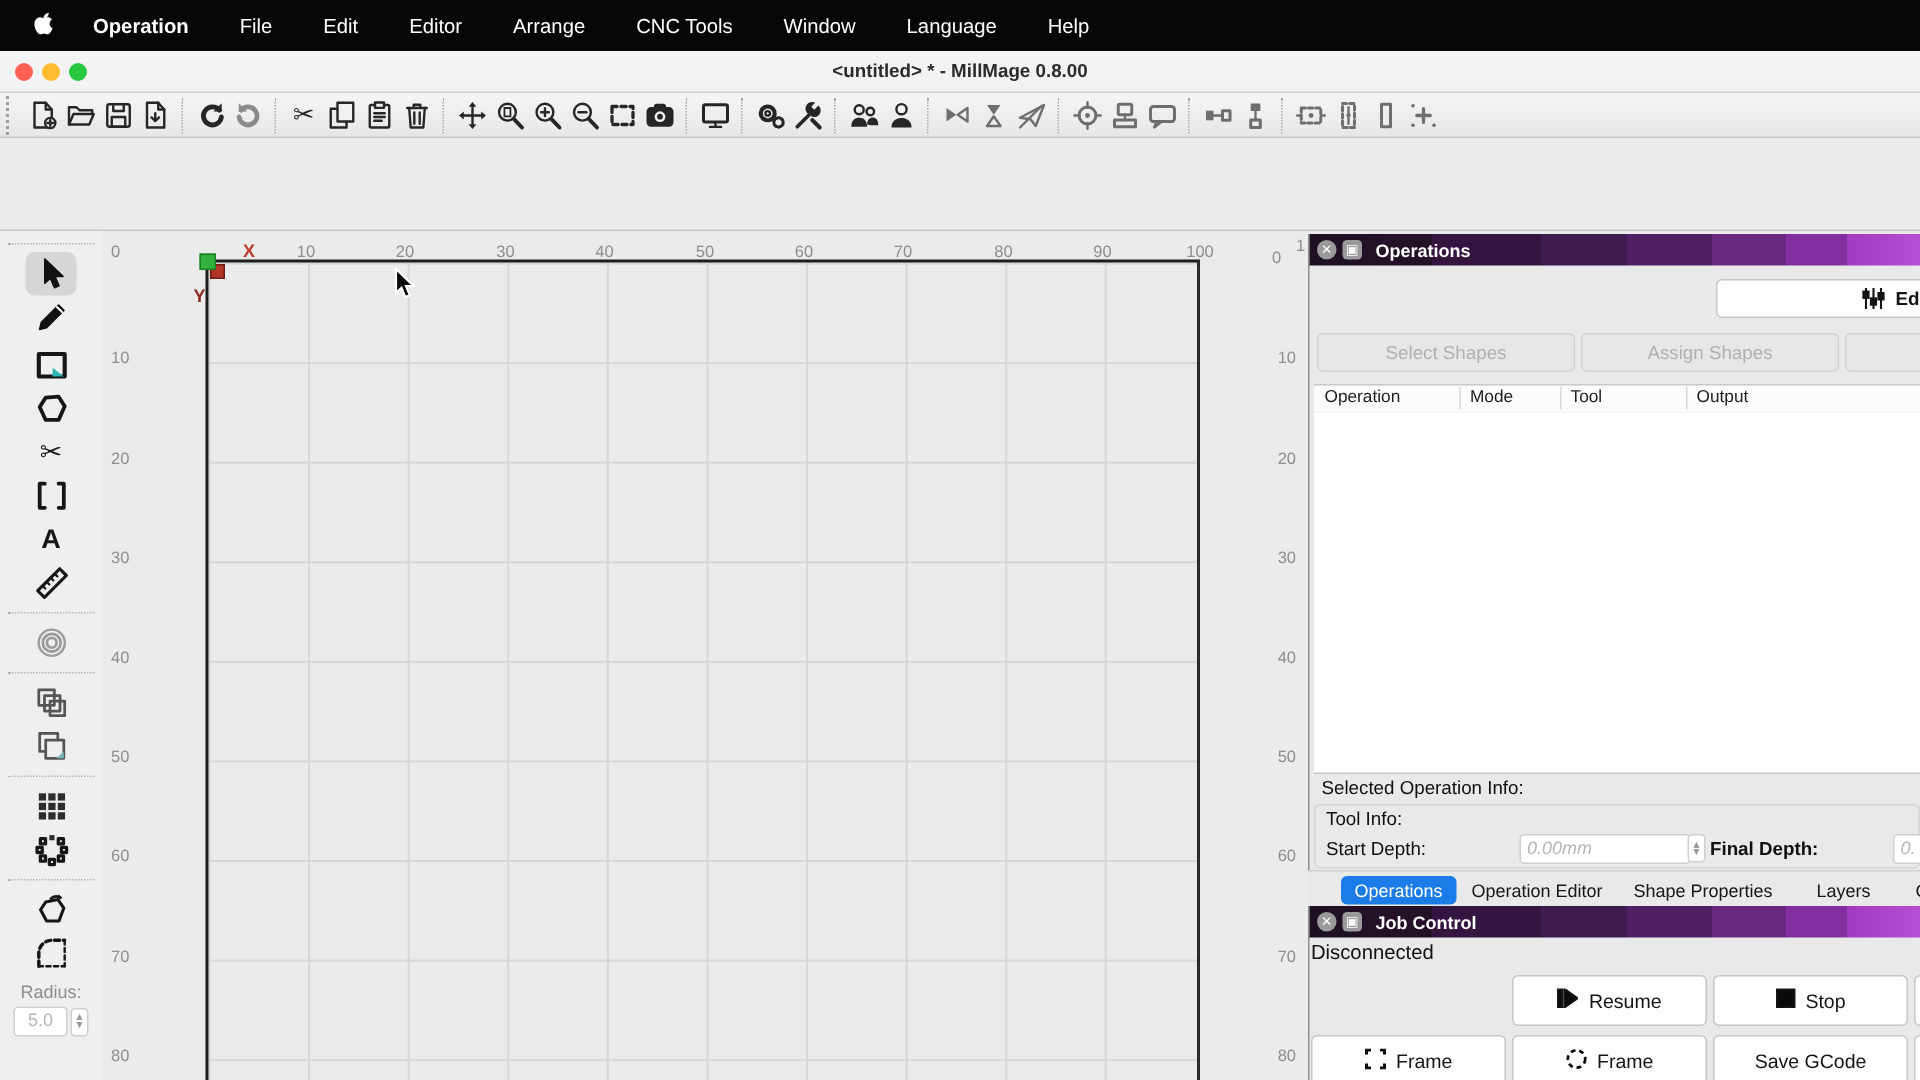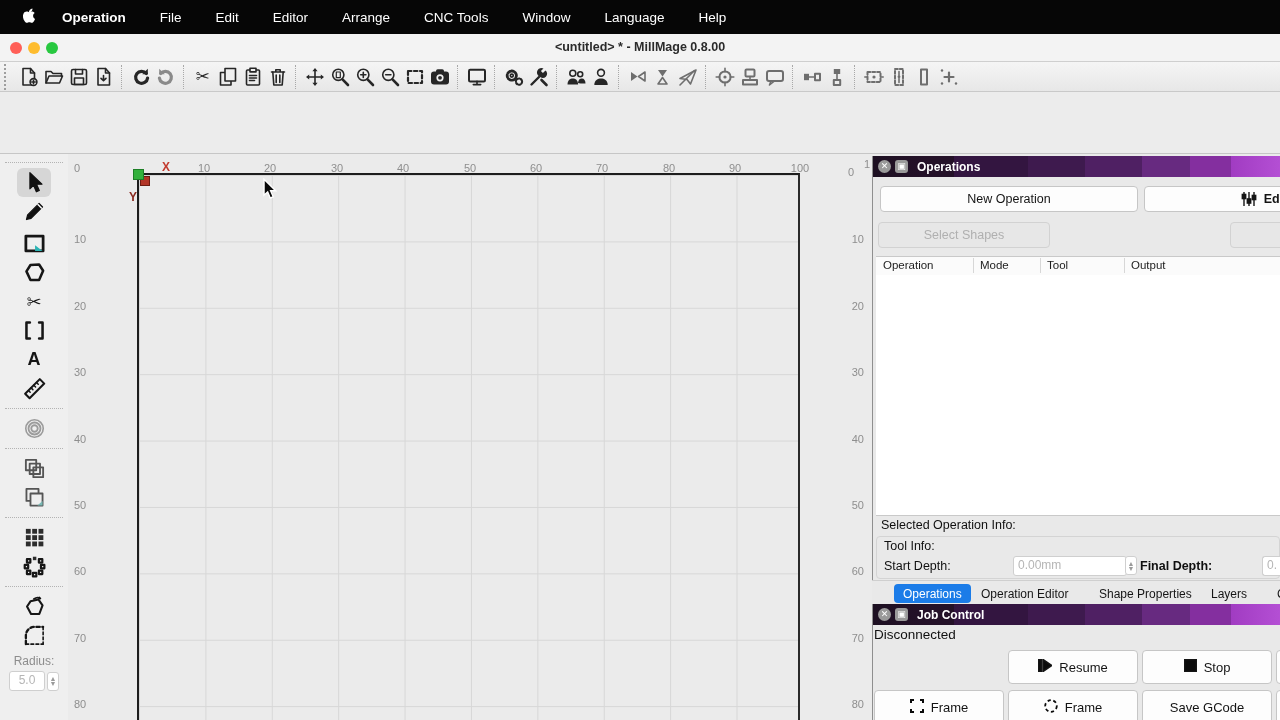--- a/index.html
+++ b/index.html
@@ -26,21 +26,21 @@
   .ti.gray{color:#8a8a8a;}
   .ti.dis{color:#6e6e6e;}
   .ti.glyph{font-size:17px;}
   .tsep{width:1px;height:24px;border-left:1px dotted #a8a8a8;margin:0 5px;flex:0 0 auto;}
   .thandle{width:6px;height:26px;border-left:2px dotted #9e9e9e;margin:0 4px 0 2px;flex:0 0 auto;}
   
   #propbar{position:absolute;left:0;top:92px;width:1280px;height:62px;background:#ececec;
            border-bottom:1px solid #c6c6c6;box-sizing:border-box;font-size:12px;color:#8d8d8d;}
   .plabel{position:absolute;font-size:12px;color:#8d8d8d;white-space:nowrap;}
   .pfield{position:absolute;height:17px;background:#fff;border:1px solid #cfcfcf;border-radius:3px;
-          font-size:12px;color:#b5b5b5;padding:1px 4px 0 4px;box-sizing:content-box;white-space:nowrap;overflow:hidden;}
+          font-size:12px;color:#b5b5b5;padding:1px 4px 0 4px;box-sizing:content-box;white-space:nowrap;overflow:hidden;font-style:italic;}
   .pstep{position:absolute;width:12px;height:19px;background:#fff;border:1px solid #cfcfcf;border-radius:3px;
          display:flex;flex-direction:column;align-items:center;justify-content:center;line-height:5px;
          font-size:7px;color:#9a9a9a;box-sizing:border-box;}
   .pdrop{position:absolute;height:19px;background:#fff;border:1px solid #cfcfcf;border-radius:4px;
          font-size:12px;color:#b0b0b0;display:flex;align-items:center;padding-left:7px;box-sizing:border-box;}
   .pdrop .chev{margin-left:auto;margin-right:4px;font-size:7px;color:#9a9a9a;line-height:5px;display:flex;flex-direction:column;align-items:center;}
   .toggle{position:absolute;width:17px;height:10px;border-radius:5px;background:#3a3a3a;}
   .toggle .knob{position:absolute;left:1px;top:1px;width:8px;height:8px;border-radius:50%;background:#fff;}
   .toggle.on .knob{left:auto;right:1px;}
   .tlabel{position:absolute;font-size:11.5px;color:#8d8d8d;white-space:nowrap;}
@@ -665,34 +665,34 @@
   </span>
 </div>
 
 <div class="panel" style="top:156px;height:448px;">
   <div class="ptitle">
     <span class="wbtn">✕</span>
     <span class="wbtn sq">▣</span>
     <span class="txt">Operations</span>
   </div>
 </div>
-<button class="btn" style="left:880px;top:186px;width:258px;height:26px;">
-  <span>New Operation</span>
-</button>
 <button class="btn" style="left:1144px;top:186px;width:240px;height:26px;font-weight:bold;">
   <svg width="16" height="16" viewBox="0 0 16 16">
         <path d="M3 1v14M8 1v14M13 1v14" stroke-width="1.4"></path>
         <rect x="1.4" y="3.5" width="3.2" height="4" fill="currentColor"></rect>
         <rect x="6.4" y="8" width="3.2" height="4" fill="currentColor"></rect>
         <rect x="11.4" y="4.5" width="3.2" height="4" fill="currentColor"></rect>
       </svg>
   <span>Edit</span>
 </button>
 <button class="btn disabled" style="left:878px;top:222px;width:172px;height:26px;">
   <span>Select Shapes</span>
+</button>
+<button class="btn disabled" style="left:1054px;top:222px;width:172px;height:26px;">
+  <span>Assign Shapes</span>
 </button>
 <button class="btn disabled" style="left:1230px;top:222px;width:60px;height:26px;">
   <svg width="13" height="15" viewBox="0 0 14 16" style="margin-left:78px;">
         <path d="M1 3.5h12M4.5 3.5V1h5v2.5M2.5 3.5l.8 11.5h7.4l.8-11.5" stroke-width="1.3"></path>
       </svg>
 </button>
 <div id="opstable-head">
   <span class="hc" style="left:7px;">Operation</span>
   <span class="hd" style="left:97px;"></span>
   <span class="hc" style="left:104px;">Mode</span>
@@ -709,21 +709,21 @@
 <span class="pfield" style="left:1013px;top:556px;width:104px;">0.00mm</span>
 <span class="pstep" style="left:1125px;top:556px;">
       <span>▲</span>
       <span>▼</span>
     </span>
 <span class="infotext" style="left:1140px;top:559px;font-weight:bold;">Final Depth:</span>
 <span class="pfield" style="left:1262px;top:556px;width:20px;border-right:none;">0.</span>
 <div id="tabbar">
   <span class="tab sel" style="left:22px;">Operations</span>
   <span class="tab" style="left:100px;">Operation Editor</span>
-  <span class="tab" style="left:218px;">Shape Properties</span>
+  <span class="tab" style="left:208px;">Shape Properties</span>
   <span class="tab" style="left:330px;">Layers</span>
   <span class="tab" style="left:396px;">C</span>
 </div>
 
 <div class="panel" style="top:604px;height:116px;">
   <div class="ptitle">
     <span class="wbtn">✕</span>
     <span class="wbtn sq">▣</span>
     <span class="txt">Job Control</span>
   </div>

